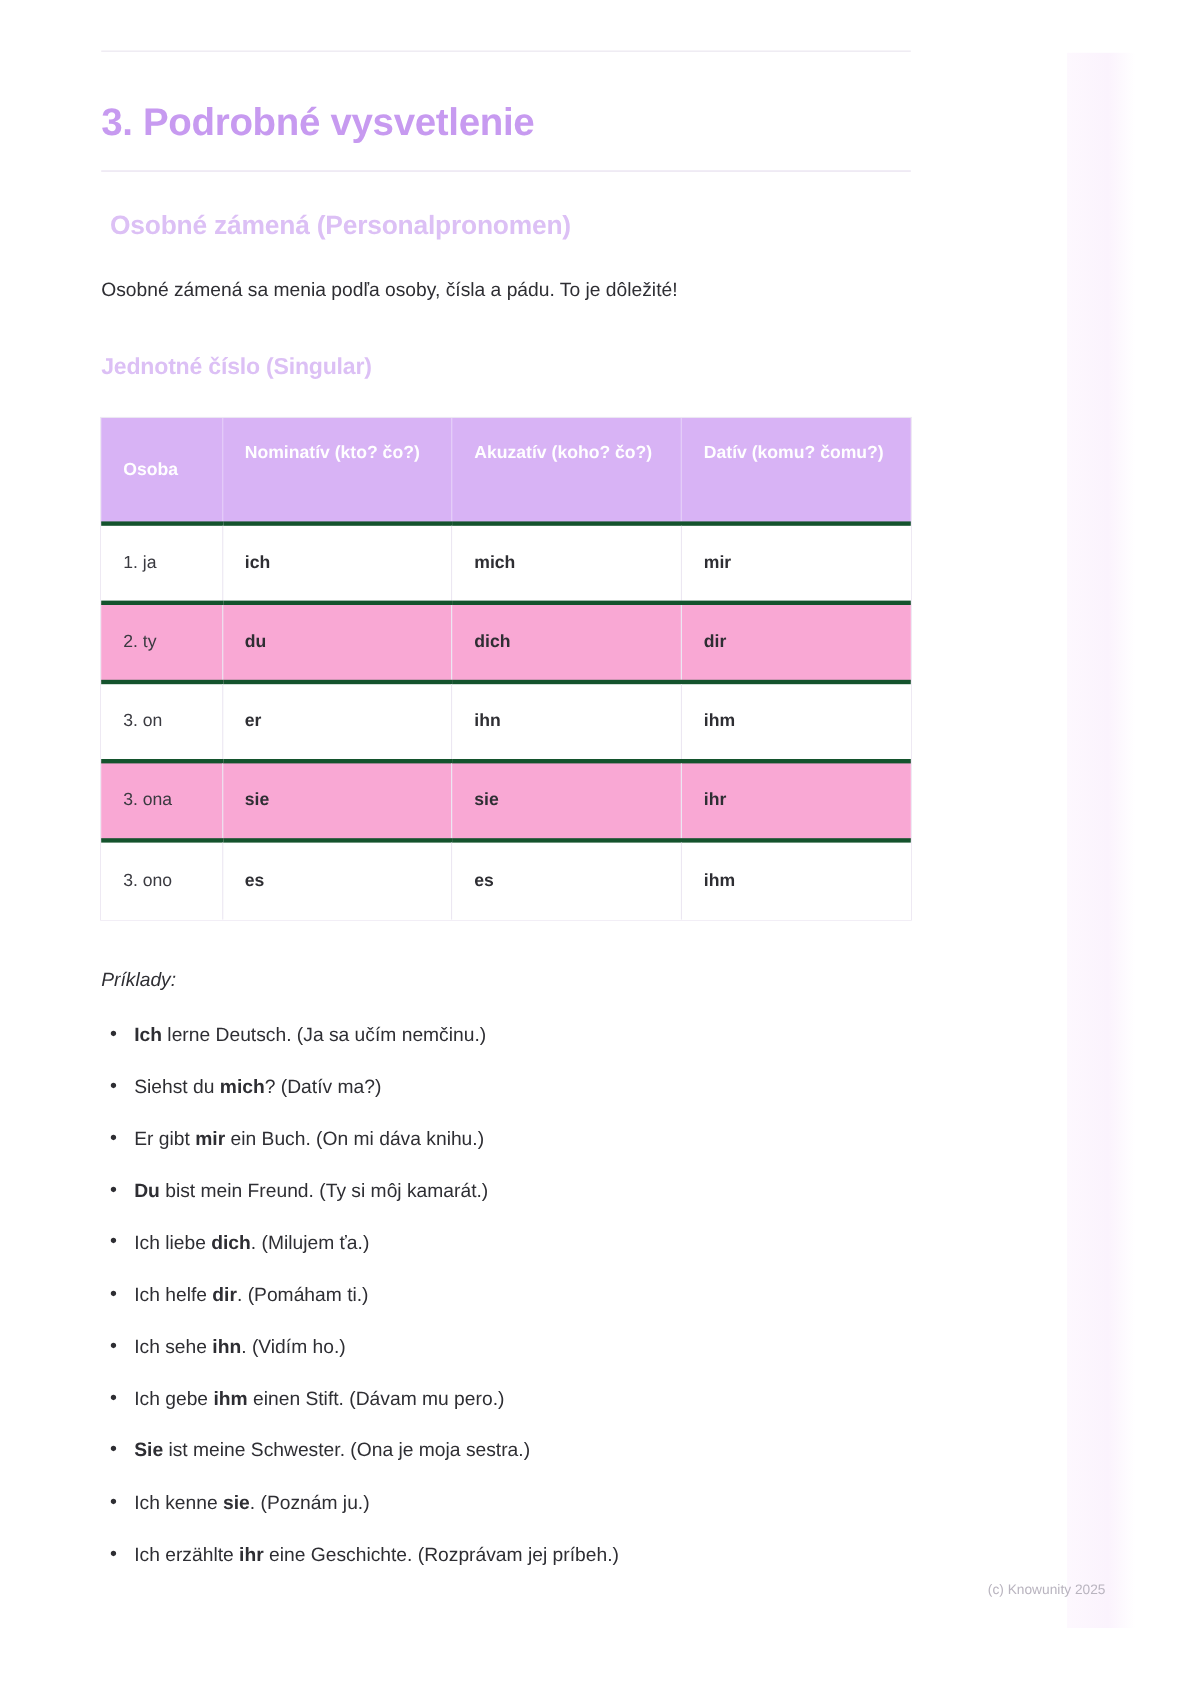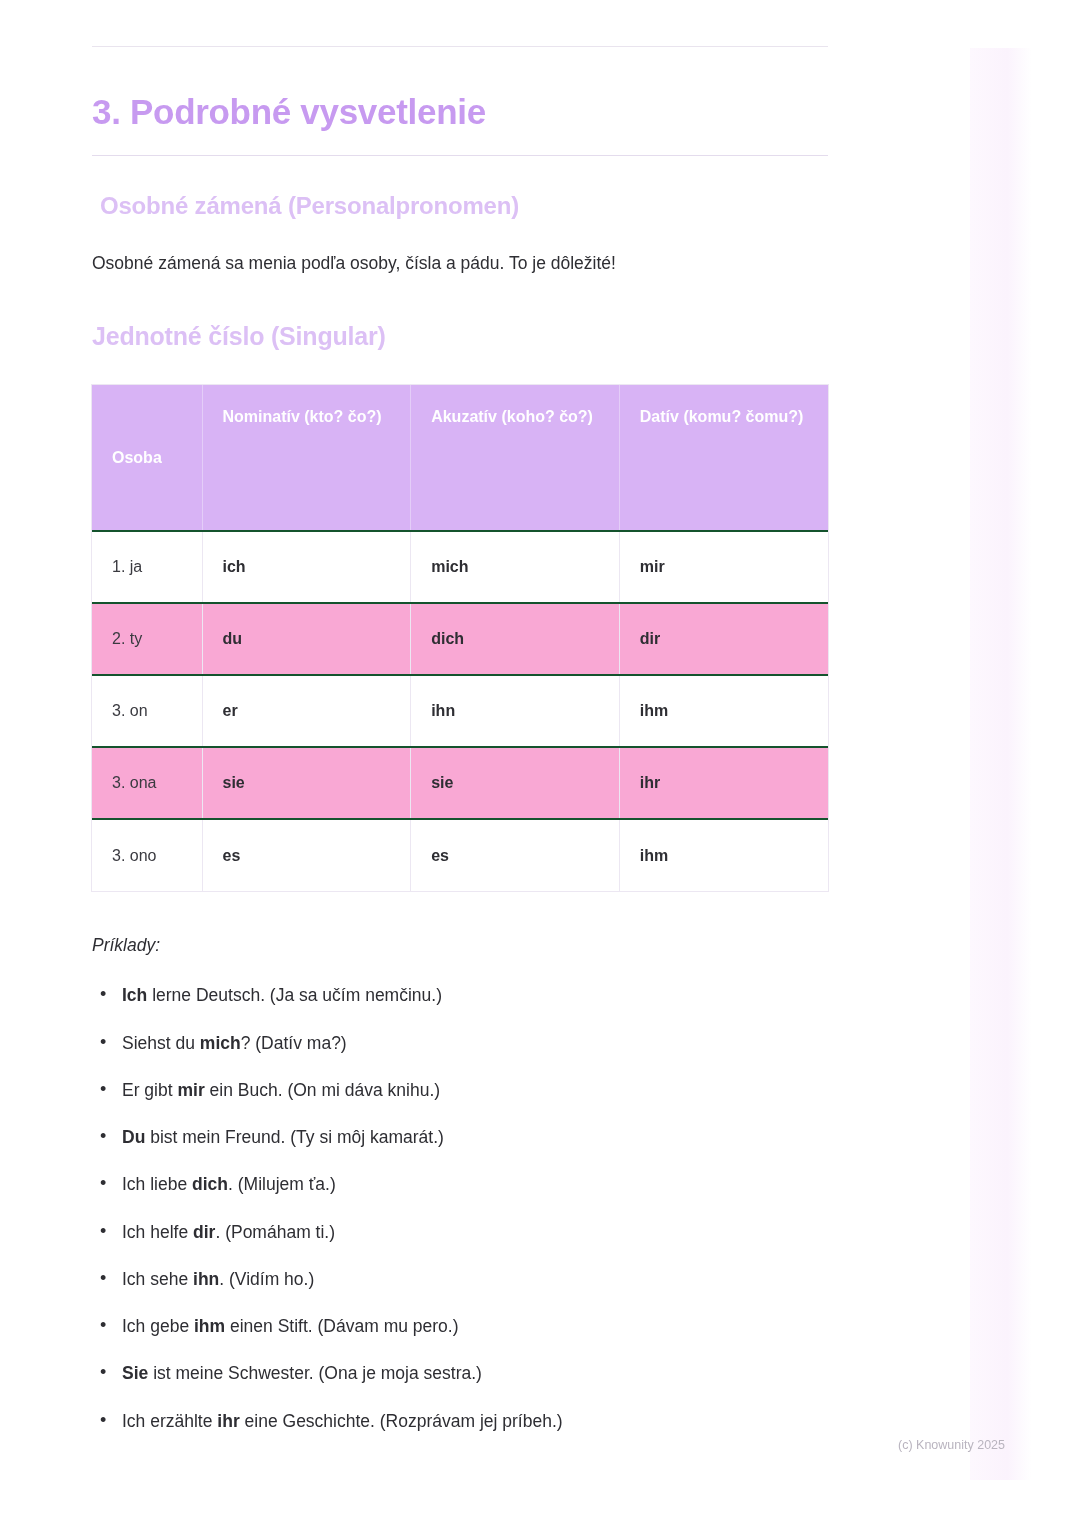--- a/index.html
+++ b/index.html
@@ -57,21 +57,21 @@
     margin: 0 0 30px 8px;
     letter-spacing: -0.2px;
   }
   p.intro {
     font-size: 17.5px;
     color: #2e2e33;
     margin: 0 0 46px 0;
     line-height: 1.5;
   }
   h3.sub-sub-title {
-    font-size: 25px;
+    font-size: 21px;
     font-weight: bold;
     color: #dcc0f5;
     margin: 0 0 34px 0;
     letter-spacing: -0.2px;
   }
   table.pron-table {
     border-collapse: collapse;
     width: 736px;
     table-layout: fixed;
     box-shadow: 0 0 0 1px #ece7f2;
@@ -80,29 +80,29 @@
   table.pron-table th {
     background: #d8b3f5;
     color: #ffffff;
     font-size: 16px;
     font-weight: bold;
     text-align: left;
     padding: 20px 20px;
     vertical-align: top;
     line-height: 1.45;
     border-right: 1px solid #e4cdf8;
-    height: 146px;
+    height: 96px;
   }
   table.pron-table th:last-child { border-right: none; }
   table.pron-table th.col-osoba { width: 110px; vertical-align: middle; }
   table.pron-table td {
     font-size: 16px;
     color: #2e2e33;
     padding: 23px 20px;
-    border-top: 2px solid #14532d;
+    border-top: 4px solid #14532d;
     border-right: 1px solid #ece7f2;
     background: #ffffff;
     height: 72px;
   }
   table.pron-table td:last-child { border-right: none; }
   table.pron-table tr.alt td { background: #f9a8d4; }
   table.pron-table td.person { font-weight: normal; color: #3a3a40; }
   table.pron-table td.form { font-weight: bold; }
   .examples-label {
     font-size: 17.5px;
@@ -209,20 +209,21 @@
     <ul class="examples">
       <li><b>Ich</b><span> lerne Deutsch. (Ja sa učím nemčinu.)</span></li>
       <li><span>Siehst du </span><b>mich</b><span>? (Datív ma?)</span></li>
       <li><span>Er gibt </span><b>mir</b><span> ein Buch. (On mi dáva knihu.)</span></li>
       <li><b>Du</b><span> bist mein Freund. (Ty si môj kamarát.)</span></li>
       <li><span>Ich liebe </span><b>dich</b><span>. (Milujem ťa.)</span></li>
       <li><span>Ich helfe </span><b>dir</b><span>. (Pomáham ti.)</span></li>
       <li><span>Ich sehe </span><b>ihn</b><span>. (Vidím ho.)</span></li>
       <li><span>Ich gebe </span><b>ihm</b><span> einen Stift. (Dávam mu pero.)</span></li>
       <li><b>Sie</b><span> ist meine Schwester. (Ona je moja sestra.)</span></li>
+      <li><span>Ich kenne </span><b>sie</b><span>. (Poznám ju.)</span></li>
       <li><span>Ich erzählte </span><b>ihr</b><span> eine Geschichte. (Rozprávam jej príbeh.)</span></li>
     </ul>
 
   </div>
 
   <div class="watermark">(c) Knowunity 2025</div>
 
 </div>
 
 </body></html>

